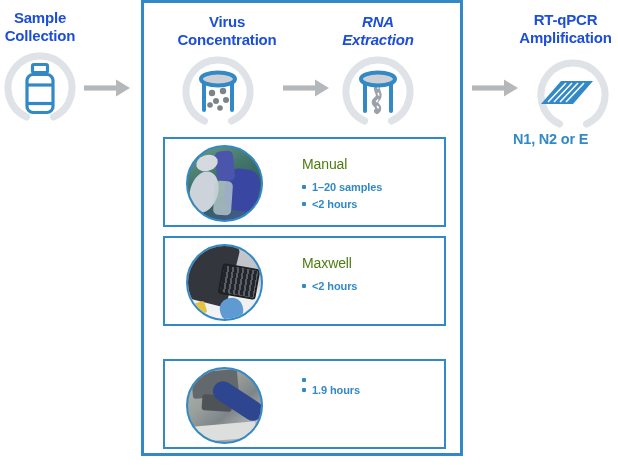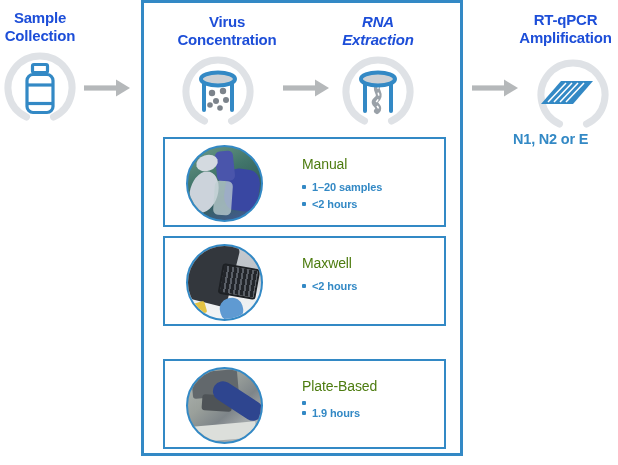--- a/index.html
+++ b/index.html
@@ -166,21 +166,20 @@
   </div>
 
   <div class="card" style="top:359px;">
     <div class="photo photo-plate">
       <div class="pl-frame"></div>
         <div class="pl-mid"></div>
         <div class="pl-deck"></div>
         <div class="pl-arm"></div>
     </div>
     <div class="card-text">
-      <div class="card-title">Plate-Based</div>
       <div class="bullet">
           <span class="bsq"></span>
         </div>
       <div class="bullet">
           <span class="bsq"></span>
           <span>1.9 hours</span>
         </div>
     </div>
   </div>
 

